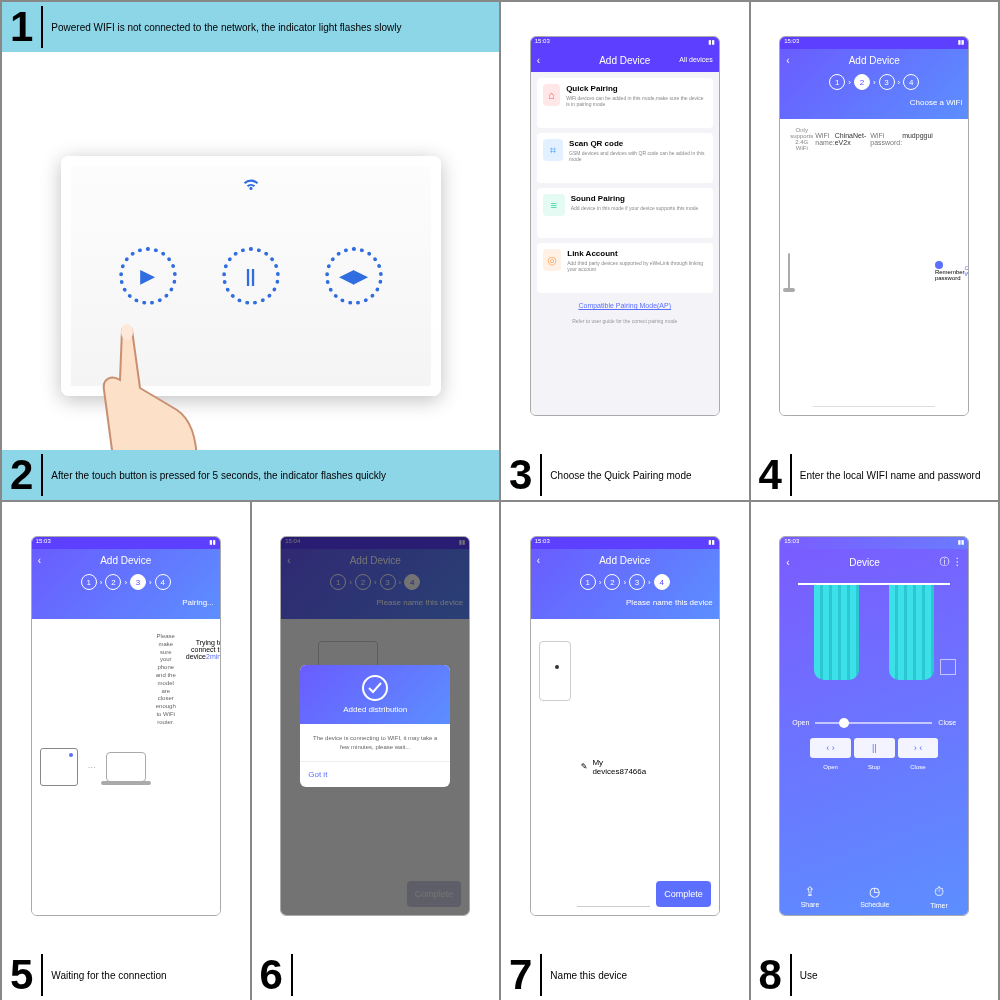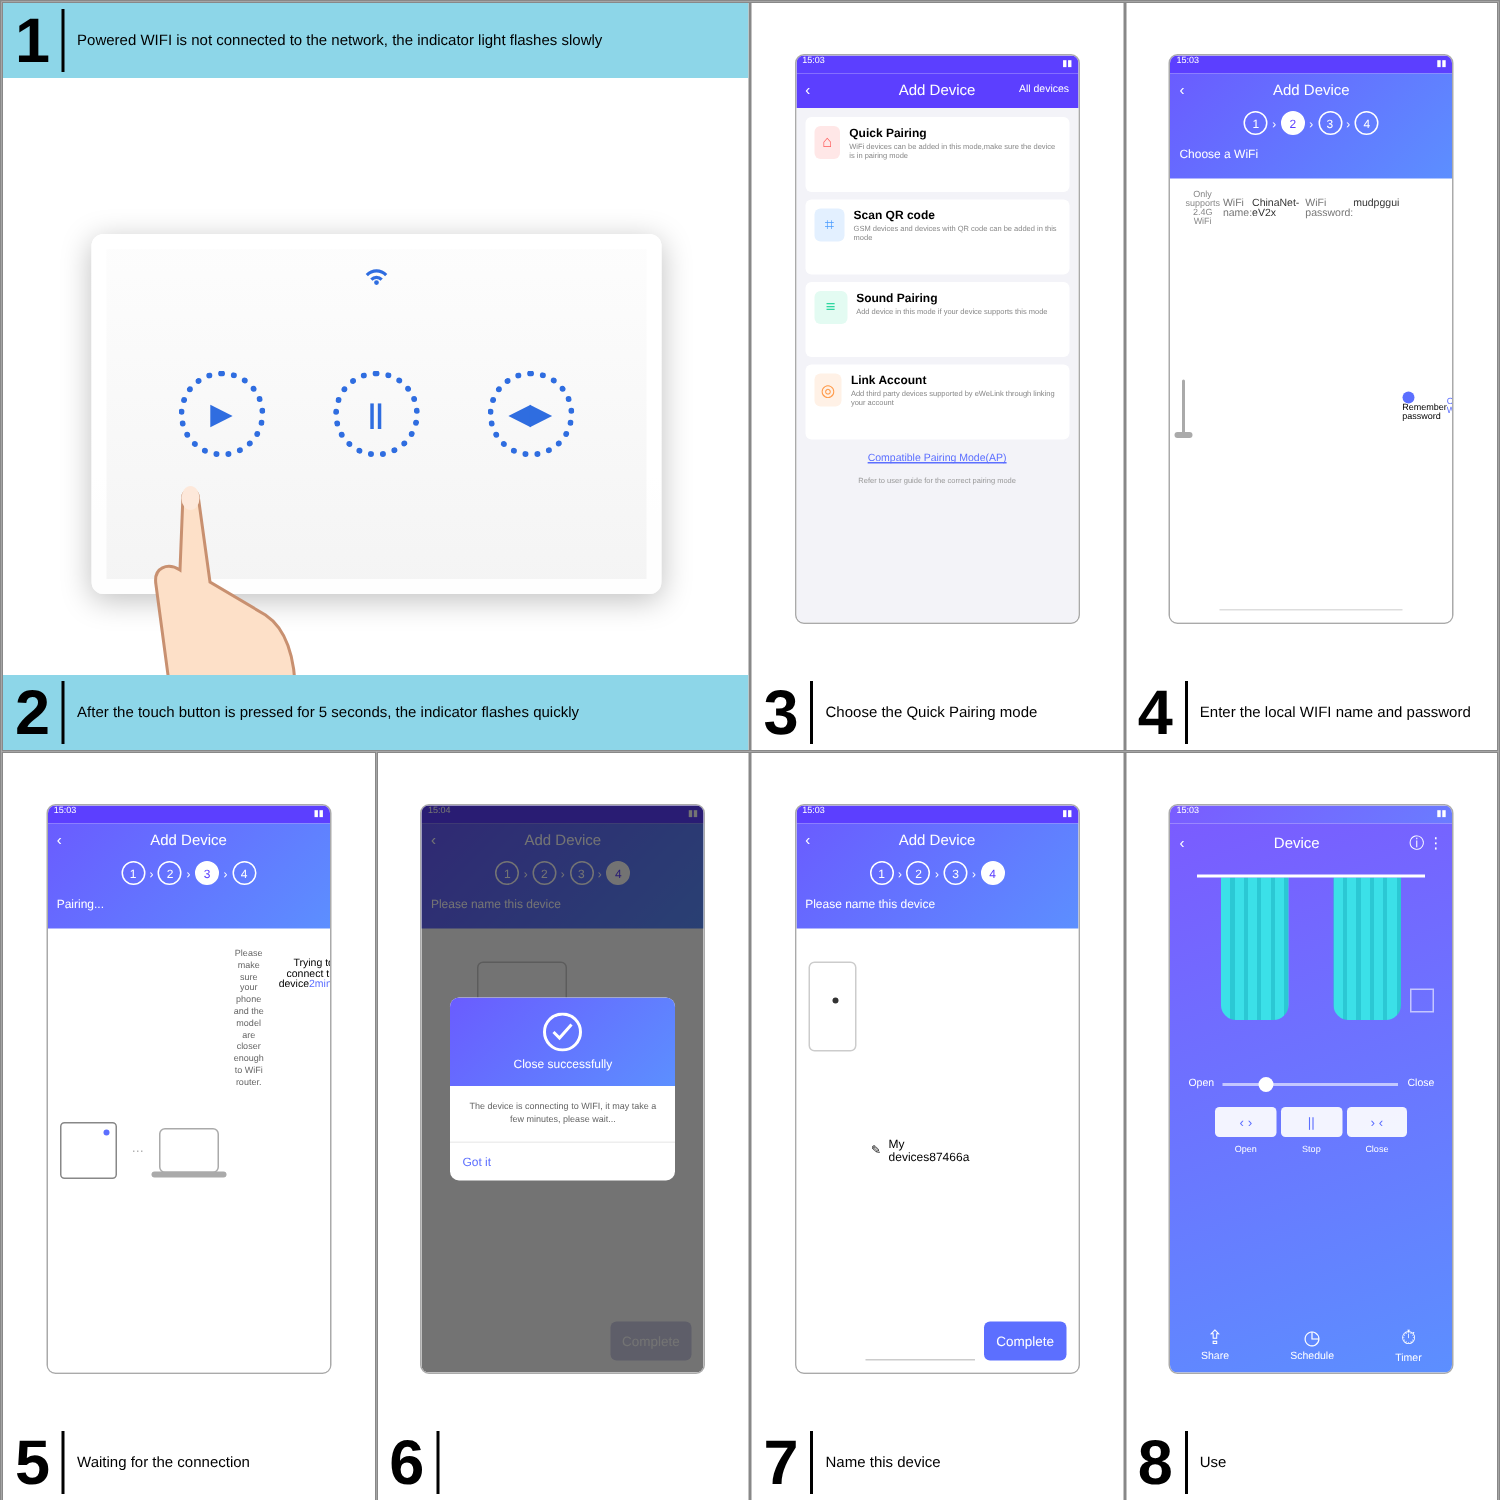--- a/index.html
+++ b/index.html
@@ -28,21 +28,21 @@
   
   .phone { width: 190px; height: 380px; background: #fff; border: 1px solid #aaa; border-radius: 6px; overflow: hidden; display: flex; flex-direction: column; font-size: 8px; }
   .statusbar { height: 12px; background: #5c3fff; color: #fff; font-size: 6px; display: flex; justify-content: space-between; padding: 1px 4px; }
   .header { background: #5c3fff; color: #fff; text-align: center; padding: 6px; position: relative; font-size: 10px; }
   .header .back { position: absolute; left: 6px; top: 6px; }
   .header-gradient { background: linear-gradient(135deg, #6a5cff, #5c8fff); }
   .steps-row { display: flex; align-items: center; justify-content: center; gap: 3px; padding: 8px 0; }
   .step-circle { width: 16px; height: 16px; border: 1px solid #fff; border-radius: 50%; color: #fff; font-size: 8px; display: flex; align-items: center; justify-content: center; }
   .step-circle.active { background: #fff; color: #5c3fff; }
   .step-arrow { color: #fff; font-size: 8px; }
-  .sub-label { color: #fff; font-size: 8px; text-align: left; padding-bottom: 6px; }
+  .sub-label { color: #fff; font-size: 8px; text-align: right; padding-bottom: 6px; }
   .body-white { flex: 1; background: #f3f3f8; padding: 6px; display: flex; flex-direction: column; gap: 5px; }
   .body-white-full { flex: 1; background: #fff; padding: 8px; display: flex; flex-direction: row; }
 
   
   .pair-card { background: #fff; border-radius: 4px; padding: 6px; display: flex; gap: 6px; align-items: flex-start; min-height: 50px; }
   .pair-icon { width: 22px; height: 22px; border-radius: 4px; display: flex; align-items: center; justify-content: center; font-size: 11px; }
   .pair-title { font-weight: bold; font-size: 8px; }
   .pair-desc { font-size: 5px; color: #888; line-height: 1.2; margin-top: 2px; }
   .link-text { color: #5c6fff; text-align: center; font-size: 7px; text-decoration: underline; margin-top: 4px; }
   .foot-text { color: #999; text-align: center; font-size: 5px; margin-top: 4px; }
@@ -311,21 +311,21 @@
           <div class="name-box"></div>
           <div class="complete-btn-dim">Complete</div>
         </div>
         <div class="modal-overlay">
           <div class="modal">
             <div class="modal-head">
               <svg width="26" height="26" viewBox="0 0 26 26">
                   <circle cx="13" cy="13" r="12" fill="none" stroke="#fff" stroke-width="2"></circle>
                   <path d="M7 13l4 4 8-9" fill="none" stroke="#fff" stroke-width="2"></path>
                 </svg>
-              <span>Close successfully</span>
+              <span>Added distribution</span>
             </div>
             <div class="modal-body">The device is connecting to WIFI, it may take a few minutes, please wait...</div>
             <div class="modal-btn">Got it</div>
           </div>
         </div>
       </div>
     </div>
     <div class="caption bottom">
       <div class="step-num">6</div>
     </div>

